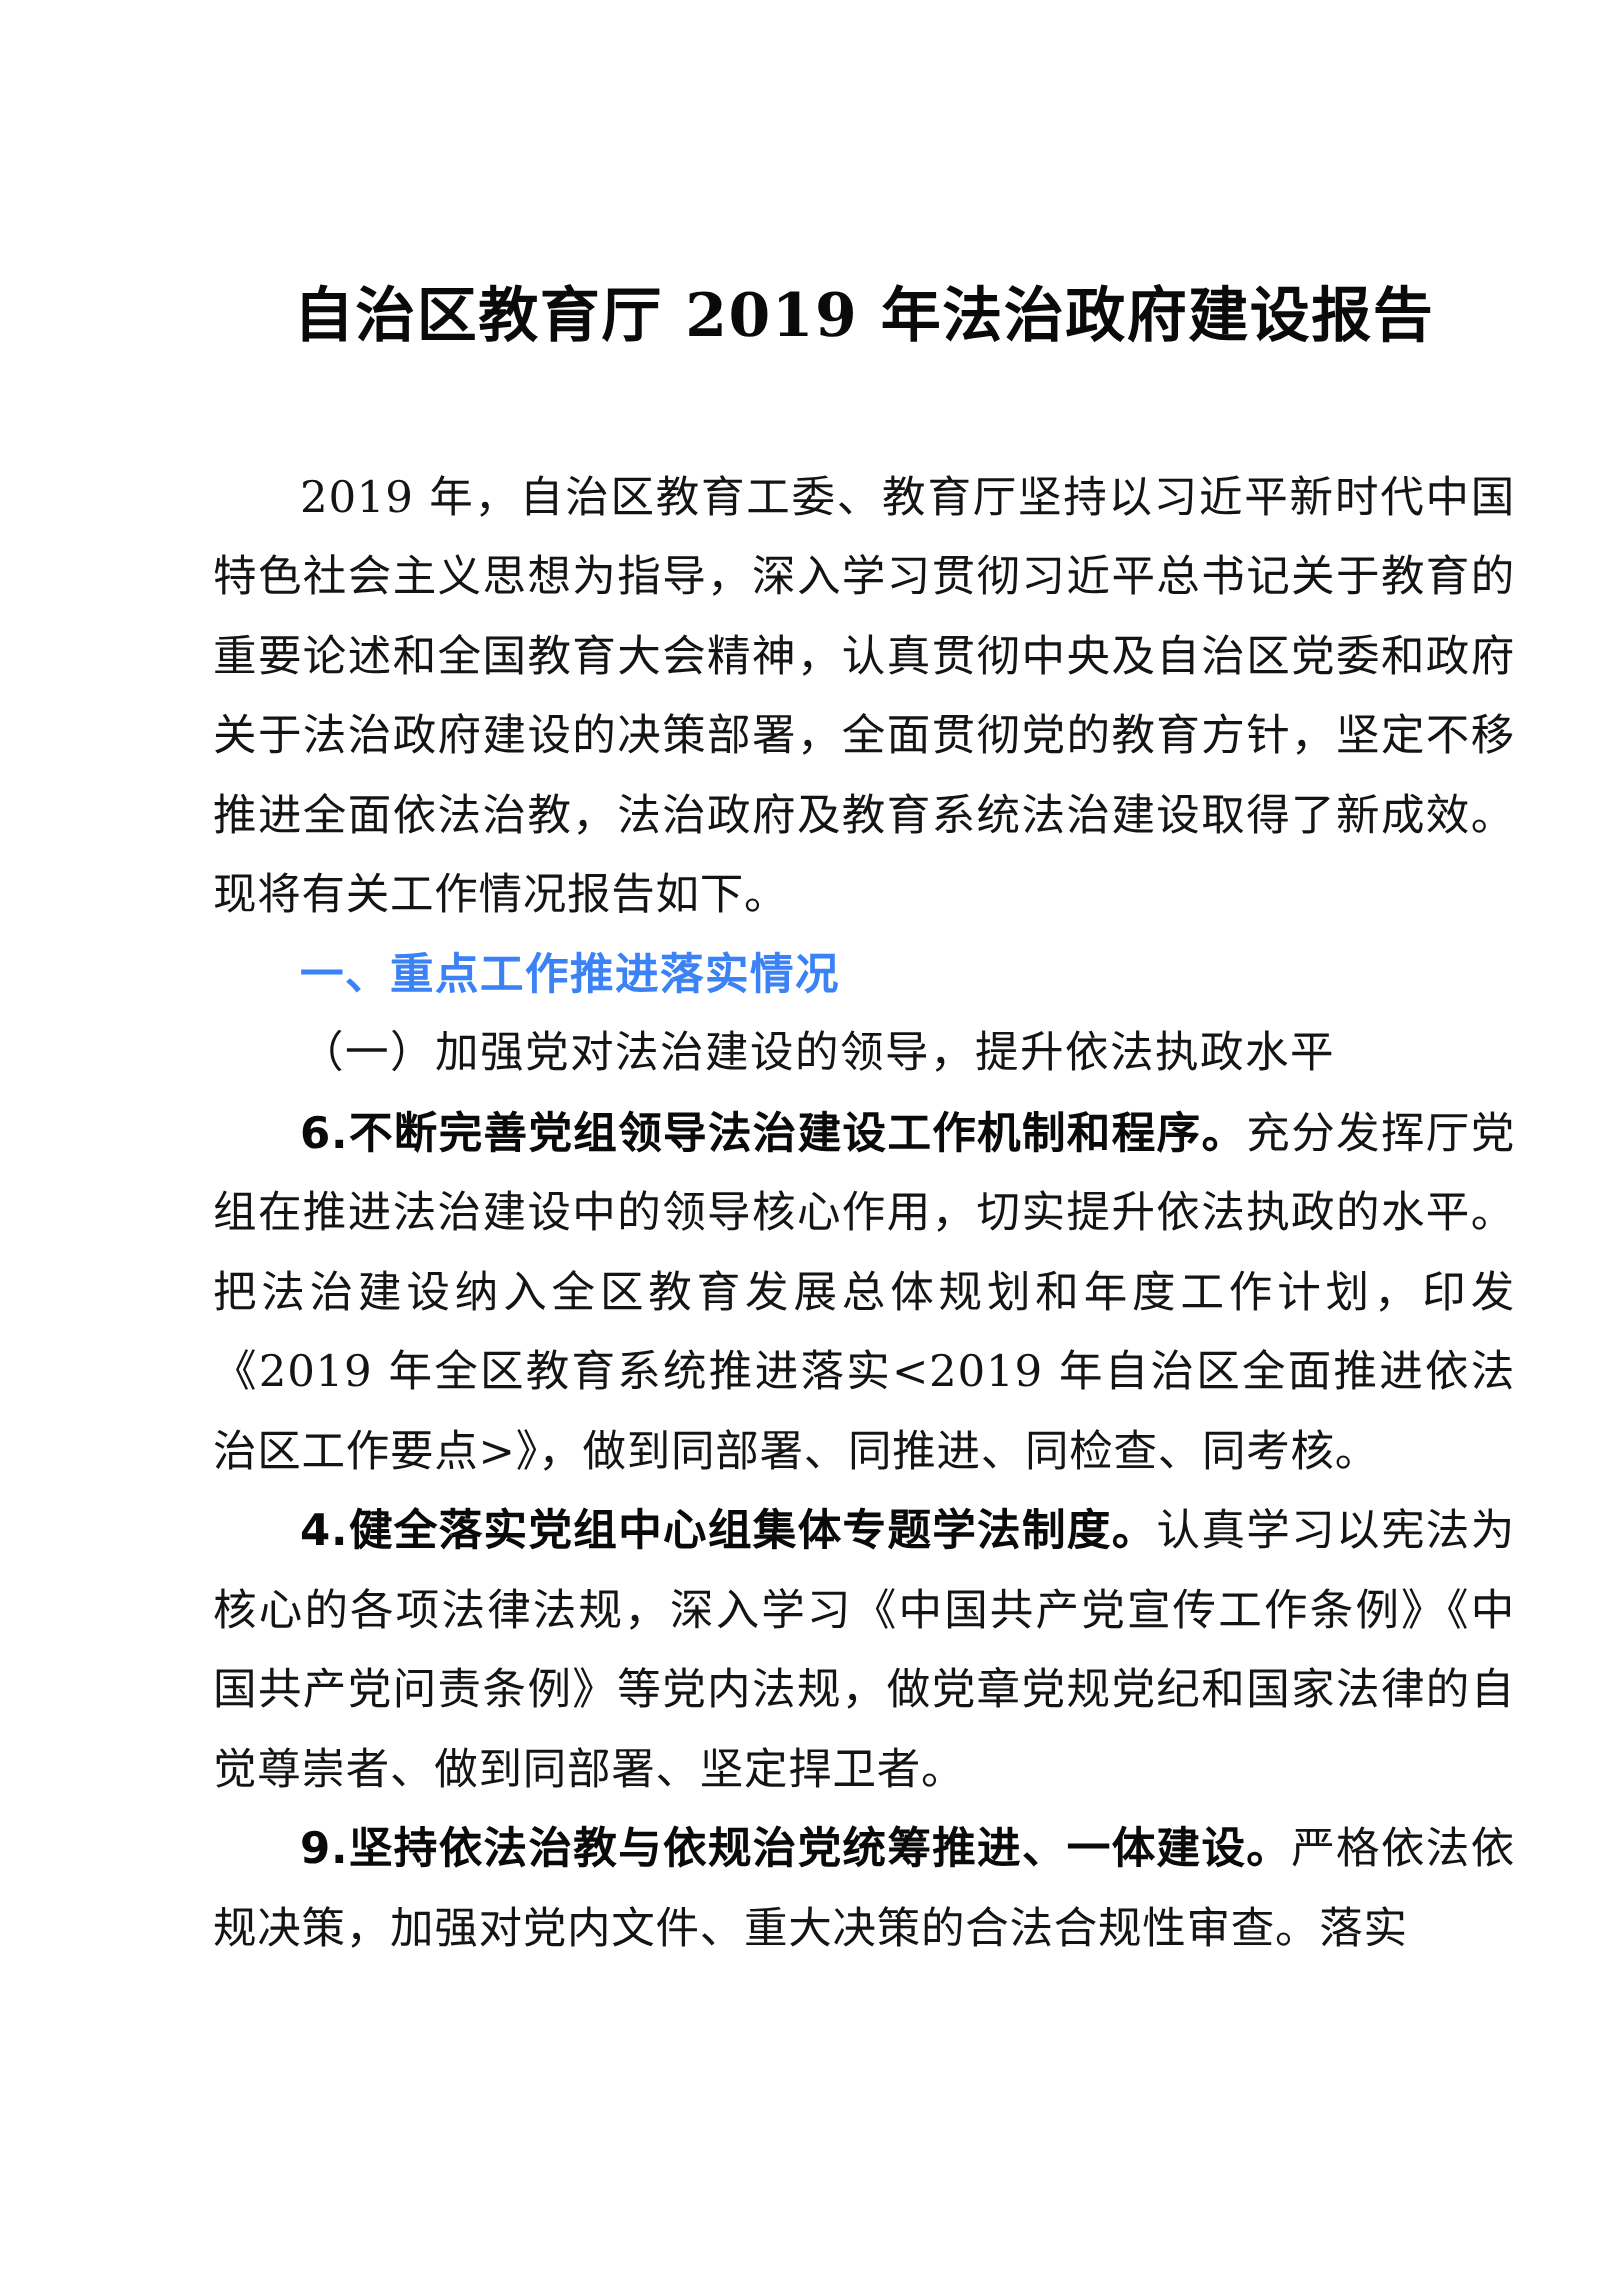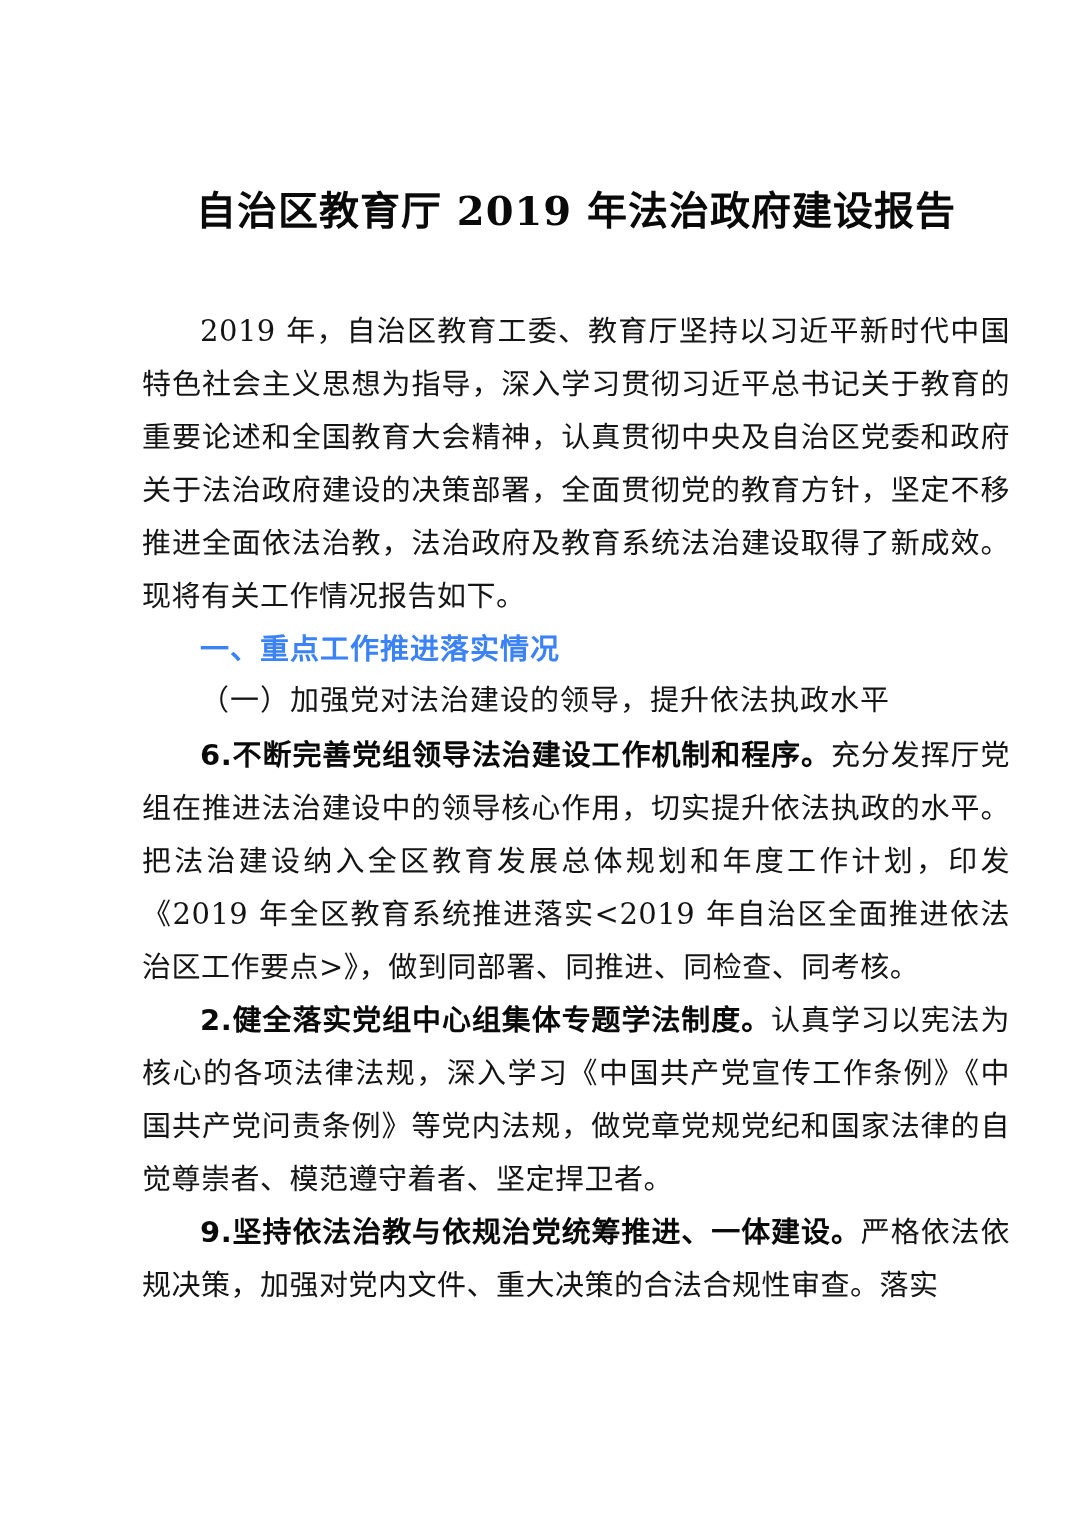--- a/index.html
+++ b/index.html
@@ -42,37 +42,37 @@
   }
   
   .para.heading1 {
     font-family: "DejaVu Sans", "Liberation Sans", sans-serif;
     font-weight: bold;
     letter-spacing: 1px;
     color: #3b82f6;
   }
   
   .para.heading2 {
-    font-family: Liberation Mono, monospace;
+    font-family: Liberation Serif, serif;
     letter-spacing: 1px;
   }
   
   .run-bold {
     font-family: "DejaVu Sans", "Liberation Sans", sans-serif;
     font-weight: bold;
     color: #0a0a0a;
   }
   .run-normal { }
 </style>
 </head>
 <body>
 
 <div class="page">
   <h1 class="doc-title">自治区教育厅 2019 年法治政府建设报告</h1>
   <div class="doc-body">
       <p class="para body"><span class="run-normal">2019 年，自治区教育工委、教育厅坚持以习近平新时代中国特色社会主义思想为指导，深入学习贯彻习近平总书记关于教育的重要论述和全国教育大会精神，认真贯彻中央及自治区党委和政府关于法治政府建设的决策部署，全面贯彻党的教育方针，坚定不移推进全面依法治教，法治政府及教育系统法治建设取得了新成效。现将有关工作情况报告如下。</span></p>
       <p class="para heading1"><span class="run-normal">一、重点工作推进落实情况</span></p>
       <p class="para heading2"><span class="run-normal">（一）加强党对法治建设的领导，提升依法执政水平</span></p>
       <p class="para body"><span class="run-bold">6.不断完善党组领导法治建设工作机制和程序。</span><span class="run-normal">充分发挥厅党组在推进法治建设中的领导核心作用，切实提升依法执政的水平。把法治建设纳入全区教育发展总体规划和年度工作计划，印发《2019 年全区教育系统推进落实&lt;2019 年自治区全面推进依法治区工作要点&gt;》，做到同部署、同推进、同检查、同考核。</span></p>
-      <p class="para body"><span class="run-bold">2.健全落实党组中心组集体专题学法制度。</span><span class="run-normal">认真学习以宪法为核心的各项法律法规，深入学习《中国共产党宣传工作条例》《中国共产党问责条例》等党内法规，做党章党规党纪和国家法律的自觉尊崇者、模范遵守着者、坚定捍卫者。</span></p>
+      <p class="para body"><span class="run-bold">4.健全落实党组中心组集体专题学法制度。</span><span class="run-normal">认真学习以宪法为核心的各项法律法规，深入学习《中国共产党宣传工作条例》《中国共产党问责条例》等党内法规，做党章党规党纪和国家法律的自觉尊崇者、做到同部署、坚定捍卫者。</span></p>
       <p class="para body"><span class="run-bold">9.坚持依法治教与依规治党统筹推进、一体建设。</span><span class="run-normal">严格依法依规决策，加强对党内文件、重大决策的合法合规性审查。落实</span></p>
     </div>
 </div>
 
 </body></html>

